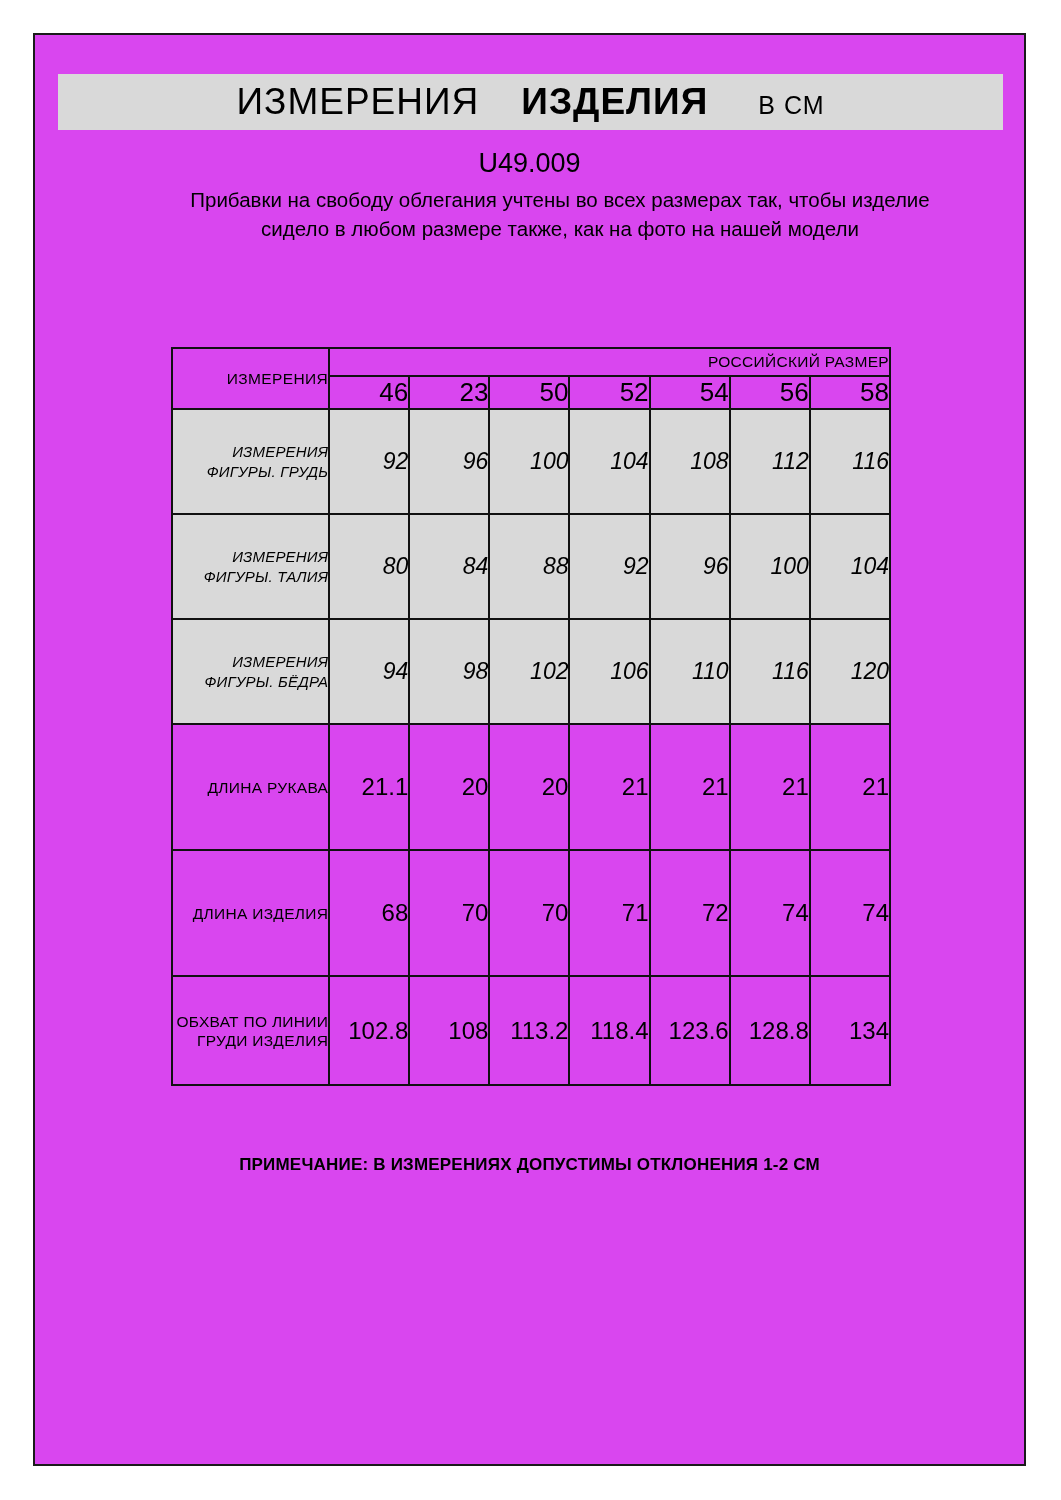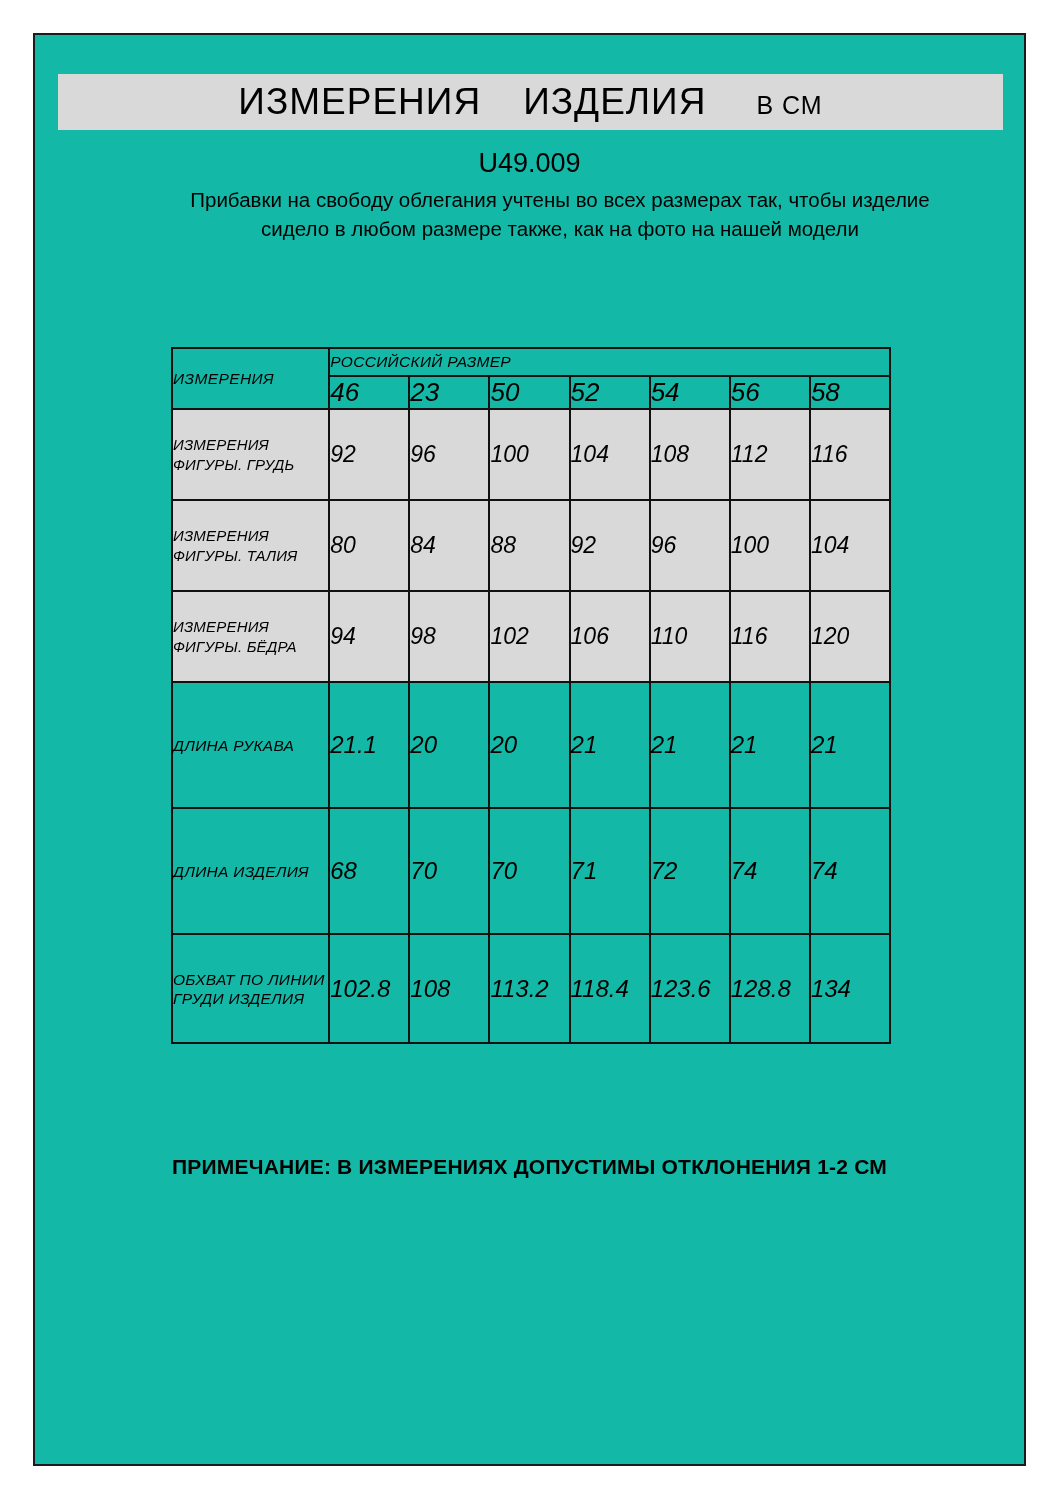--- a/index.html
+++ b/index.html
@@ -14,21 +14,21 @@
     color: #000000;
   }
   .page {
     position: absolute;
     left: 33px;
     top: 33px;
     width: 993px;
     height: 1433px;
     border: 2px solid #1b1b1b;
     box-sizing: border-box;
-    background: #14b8a6;
+    background: #d946ef;
   }
   .header-band {
     position: absolute;
     left: 23px;
     top: 39px;
     width: 945px;
     height: 56px;
     background: #d9d9d9;
     display: flex;
     align-items: center;
@@ -40,21 +40,21 @@
     gap: 42px;
   }
   .hdr-1 {
     font-size: 37px;
     letter-spacing: 1px;
     font-weight: 400;
   }
   .hdr-2 {
     font-size: 37px;
     letter-spacing: 1px;
-    font-weight: 400;
+    font-weight: 700;
   }
   .hdr-3 {
     font-size: 25px;
     letter-spacing: 1px;
     font-weight: 400;
     padding-left: 8px;
   }
   .article {
     position: absolute;
     left: 0;
@@ -76,44 +76,43 @@
   table.sizes {
     position: absolute;
     left: 136px;
     top: 312px;
     width: 720px;
     border-collapse: collapse;
     table-layout: fixed;
   }
   table.sizes td, table.sizes th {
     border: 2px solid #111;
-    text-align: left;
+    text-align: right;
     vertical-align: middle;
     font-weight: 400;
     padding: 0;
-    font-style: italic;
   }
   .col-label { width: 157px; }
   .col-size  { width: 80px; }
 
   .rus-head {
     height: 26px;
     font-size: 15.5px;
     letter-spacing: 0.3px;
   }
   .label-head {
     font-size: 15.5px;
     letter-spacing: 0.4px;
   }
   .size-num {
     font-size: 26px;
     font-weight: 700;
   }
   tr.shaded td { background: #d9d9d9; }
-  .row-h-fig { height: 91px; }
+  .row-h-fig { height: 105px; }
   .row-h-plain { height: 126px; margin-left: 24px; }
   .row-h-last { height: 109px; }
   .lbl-italic {
     font-style: italic;
     font-weight: 700;
     font-size: 15px;
     line-height: 20px;
     letter-spacing: 0.2px;
   }
   .val-italic {
@@ -128,21 +127,21 @@
   }
   .val-plain {
     font-size: 24px;
   }
   .note-bottom {
     position: absolute;
     left: 0;
     top: 1120px;
     width: 100%;
     text-align: center;
-    font-size: 21px;
+    font-size: 17px;
     font-weight: 700;
     letter-spacing: 0.2px;
   }
 </style>
 </head>
 <body>
 
 <div class="page">
 
   <div class="header-band">

